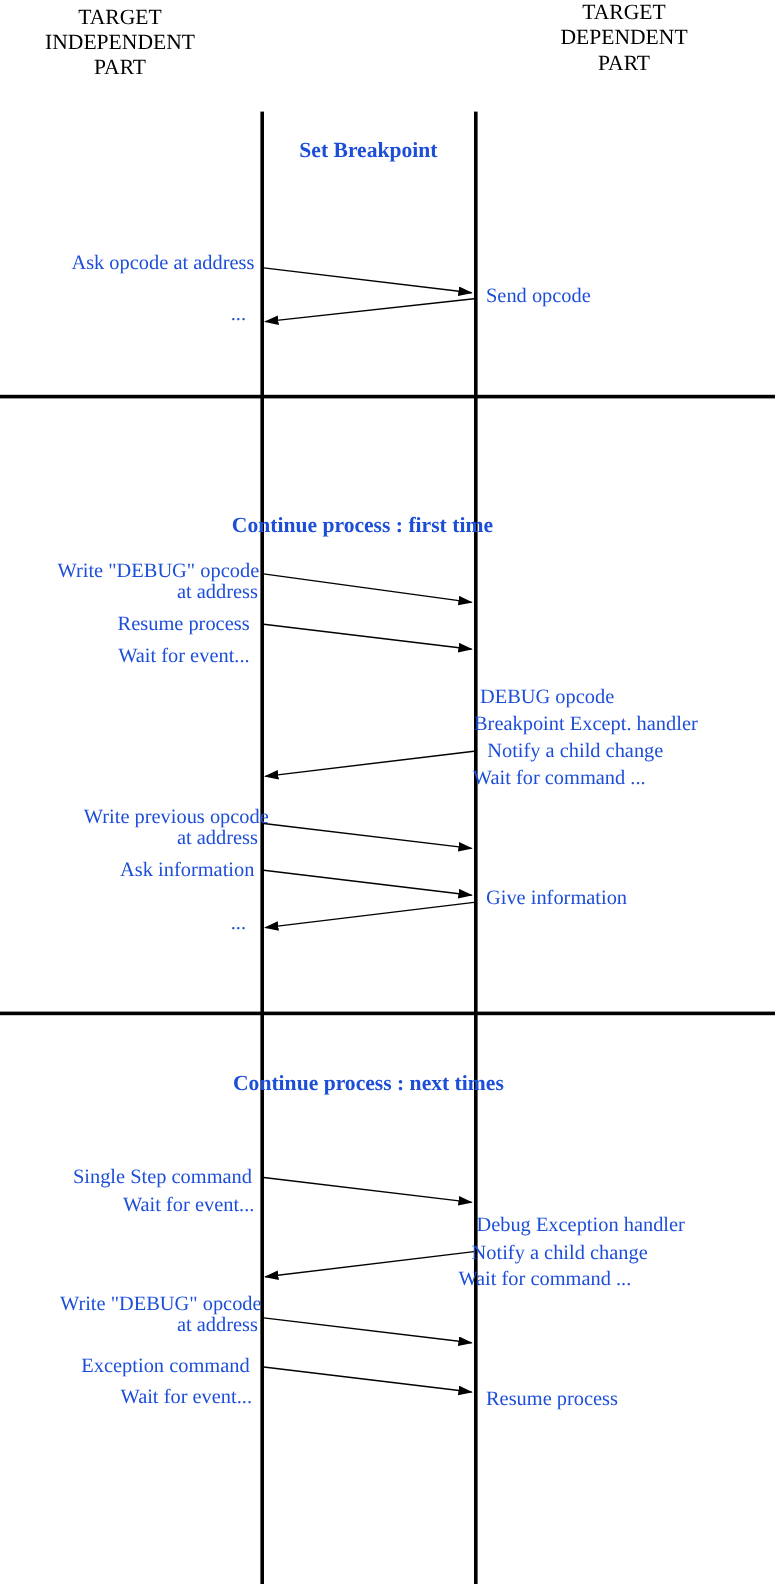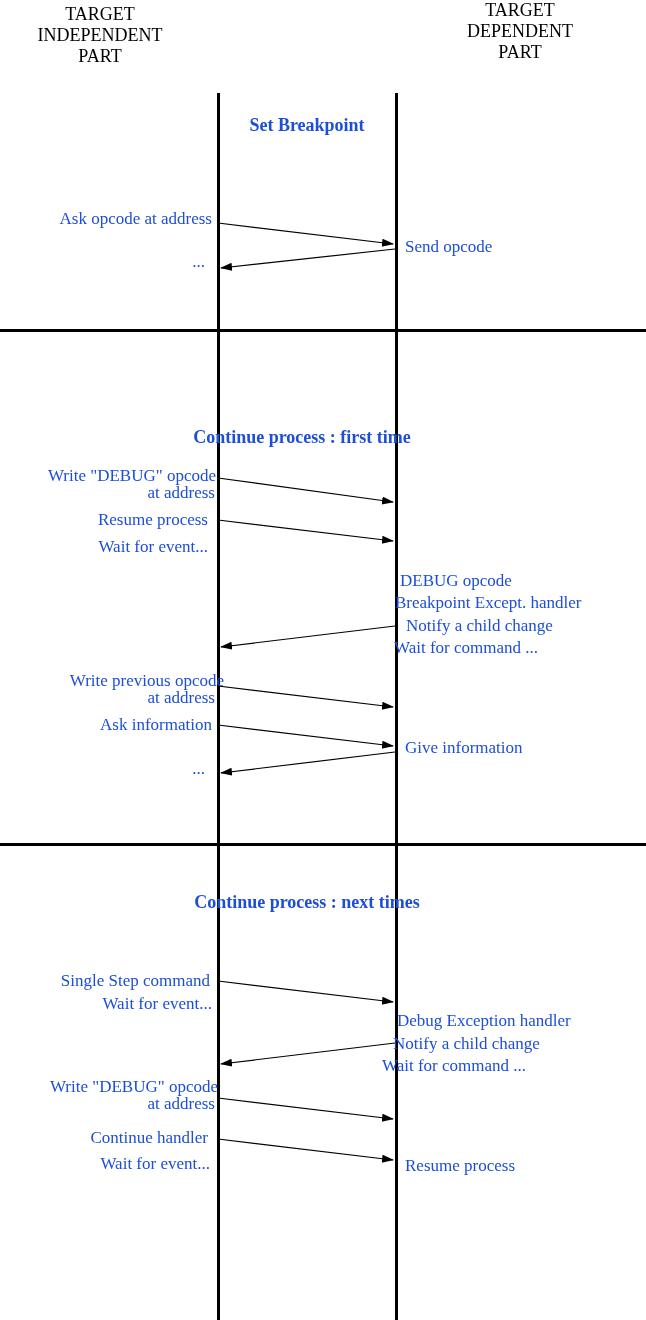--- a/index.html
+++ b/index.html
@@ -115,17 +115,17 @@
       <div class="lbl align-left" style="top: 738px; left: 405px;">Give information</div>
       <div class="lbl align-right" style="top: 759px; right: 441px;">...</div>
       <div class="lbl align-center bold" style="top: 892px; left: 87px;">Continue process : next times</div>
       <div class="lbl align-right" style="top: 971px; right: 436px; font-family: Liberation Serif, serif;">Single Step command</div>
       <div class="lbl align-right" style="top: 994px; right: 434px;">Wait for event...</div>
       <div class="lbl align-left" style="top: 1011px; left: 397px;">Debug Exception handler</div>
       <div class="lbl align-left" style="top: 1034px; left: 393px;">Notify a child change</div>
       <div class="lbl align-left" style="top: 1056px; left: 382px;">Wait for command ...</div>
       <div class="lbl align-right" style="top: 1077px; right: 428px;">Write "DEBUG" opcode</div>
       <div class="lbl align-right" style="top: 1094px; right: 431px;">at address</div>
-      <div class="lbl align-right" style="top: 1128px; right: 438px;">Continue handler</div>
+      <div class="lbl align-right" style="top: 1128px; right: 438px;">Exception command</div>
       <div class="lbl align-right" style="top: 1154px; right: 436px;">Wait for event...</div>
       <div class="lbl align-left" style="top: 1156px; left: 405px;">Resume process</div>
     </div>
 </div>
 
 </body></html>

